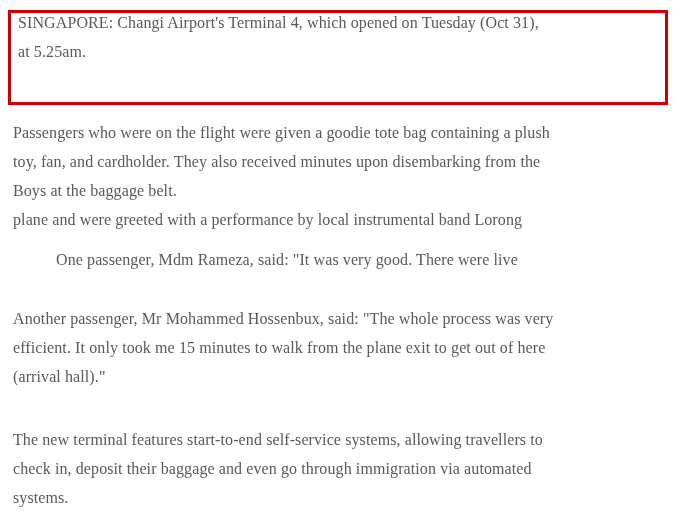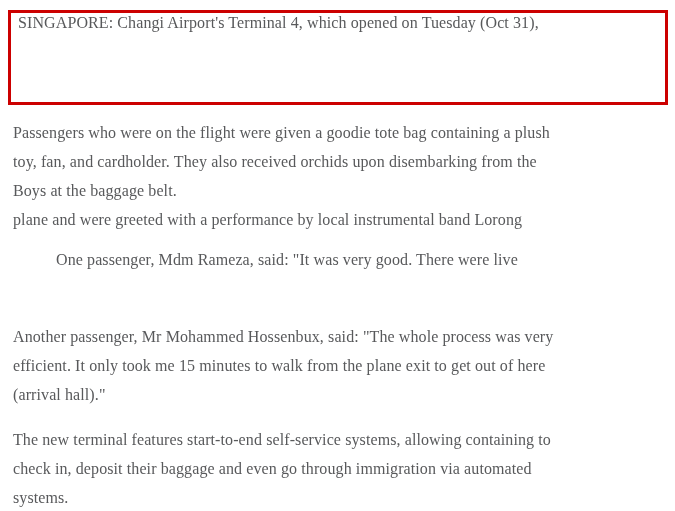--- a/index.html
+++ b/index.html
@@ -24,21 +24,21 @@
     left: 13px;
     margin: 0;
   }
   .para .line {
     display: block;
     white-space: nowrap;
   }
   .para-lead { top: 8px;   left: 18px; }
   .para-2    { top: 118px; }
   .para-3    { top: 245px; margin-left: 43px; }
-  .para-4    { top: 322px; }
+  .para-4    { top: 304px; }
   .para-5    { top: 425px; }
   .annotation-box {
     position: absolute;
     left: 8px;
     top: 10px;
     width: 654px;
     height: 89px;
     border: 3px solid var(--annotation-color, #cc0000);
     background: transparent;
     pointer-events: none;
@@ -46,38 +46,39 @@
 </style>
 </head>
 <body>
 
 <div class="page">
 
   <div class="annotation-box"></div>
 
   <p class="para para-lead">
     <span class="line">SINGAPORE: Changi Airport's Terminal 4, which opened on Tuesday (Oct 31),</span>
+    <span class="line">at 5.25am.</span>
   </p>
 
   <p class="para para-2">
     <span class="line">Passengers who were on the flight were given a goodie tote bag containing a plush</span>
-    <span class="line">toy, fan, and cardholder. They also received orchids upon disembarking from the</span>
+    <span class="line">toy, fan, and cardholder. They also received minutes upon disembarking from the</span>
     <span class="line">Boys at the baggage belt.</span>
     <span class="line">plane and were greeted with a performance by local instrumental band Lorong</span>
   </p>
 
   <p class="para para-3">
     <span class="line">One passenger, Mdm Rameza, said: "It was very good. There were live</span>
   </p>
 
   <p class="para para-4">
     <span class="line">Another passenger, Mr Mohammed Hossenbux, said: "The whole process was very</span>
     <span class="line">efficient. It only took me 15 minutes to walk from the plane exit to get out of here</span>
     <span class="line">(arrival hall)."</span>
   </p>
 
   <p class="para para-5">
-    <span class="line">The new terminal features start-to-end self-service systems, allowing containing to</span>
+    <span class="line">The new terminal features start-to-end self-service systems, allowing travellers to</span>
     <span class="line">check in, deposit their baggage and even go through immigration via automated</span>
     <span class="line">systems.</span>
   </p>
 
 </div>
 
 </body></html>

